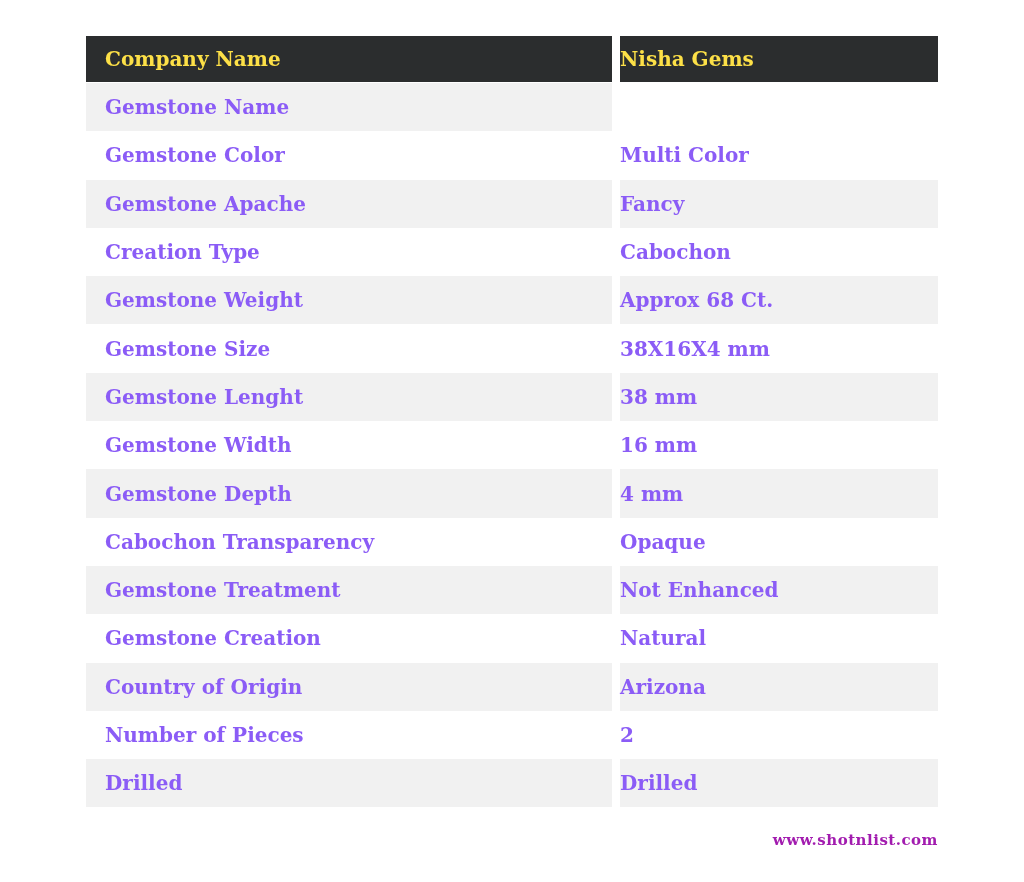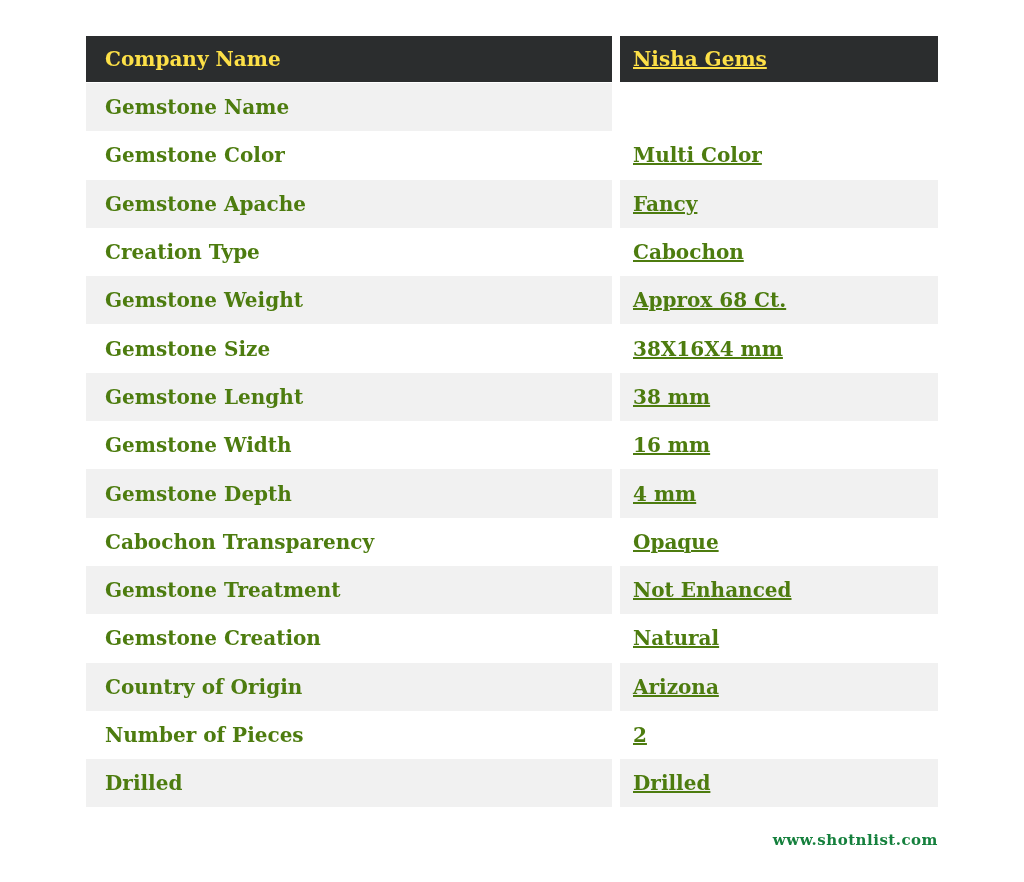--- a/index.html
+++ b/index.html
@@ -24,31 +24,29 @@
     display: flex;
     gap: 8px;               
     background: transparent;
   }
   .cell {
     box-sizing: border-box;
     display: flex;
     align-items: center;
     font-weight: bold;
     font-size: 20px;
-    color: #4d7c0f;
+    color: #8b5cf6;
     line-height: 1.1;
   }
   .cell-left {
     width: 526px;
     padding-left: 19px;
   }
   .cell-right {
     flex: 1;
-    padding-left: 13px;
-    text-decoration: underline;
   }
   .header-row {
     height: 46px;
     margin-bottom: 1px;     
   }
   .header-row .cell {
     background: #2b2d2e;    
     color: #fde047;
   }
   .data-row {
@@ -61,21 +59,21 @@
     background: #ffffff;
   }
   .watermark {
     position: absolute;
     left: 86px;
     top: 831px;
     width: 852px;
     text-align: right;
     font-weight: bold;
     font-size: 15px;
-    color: #15803d;
+    color: #a21caf;
     letter-spacing: 0.5px;
   }
 </style>
 </head>
 <body>
 
 <div class="spec-table">
   <div class="row header-row">
     <div class="cell cell-left">Company Name</div>
     <div class="cell cell-right">Nisha Gems</div>

